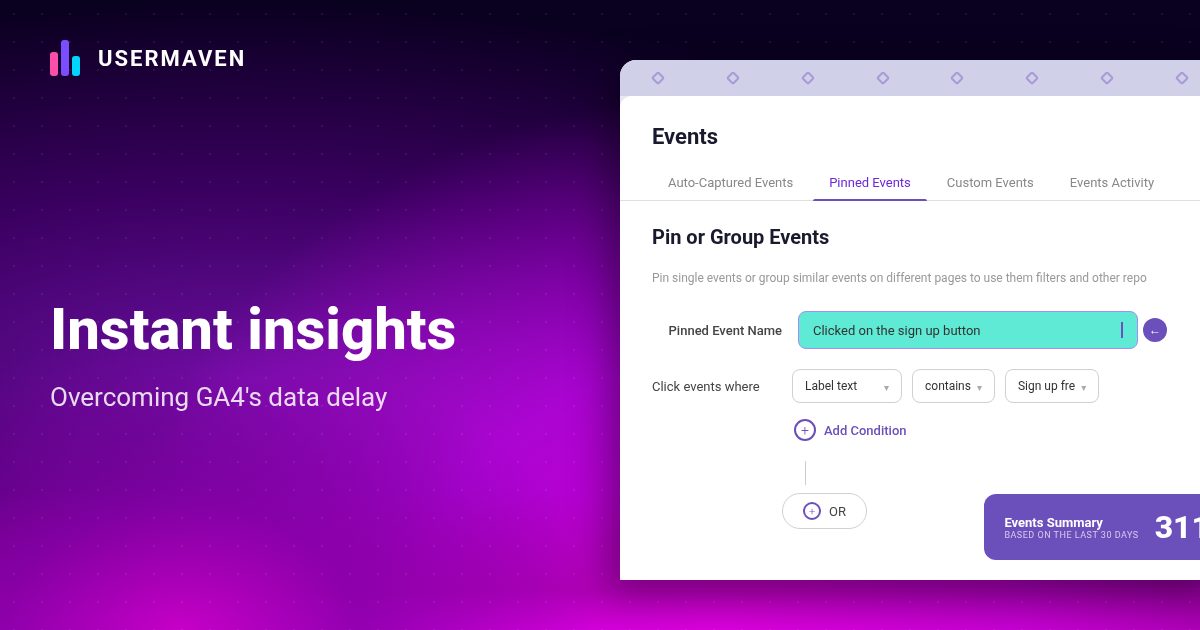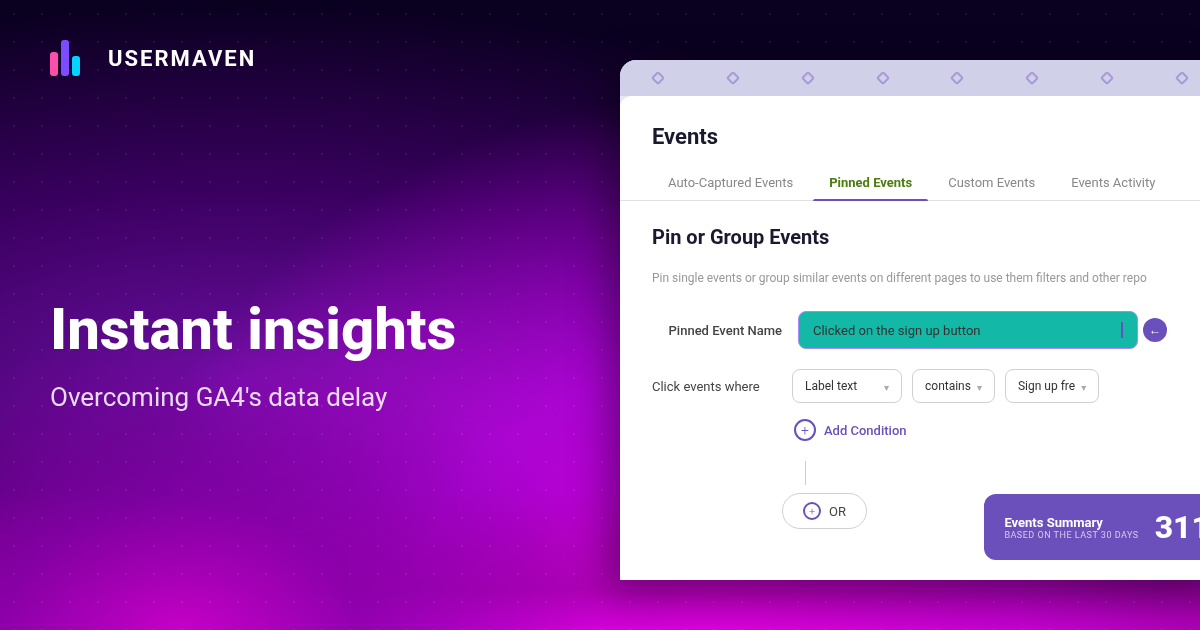--- a/index.html
+++ b/index.html
@@ -63,21 +63,21 @@
       justify-content: center;
       padding-top: 20px;
     }
 
     .logo {
       position: absolute;
       top: 40px;
       left: 50px;
       display: flex;
       align-items: center;
-      gap: 28px;
+      gap: 18px;
     }
 
     .logo-icon {
       display: flex;
       align-items: flex-end;
       gap: 3px;
       height: 36px;
     }
 
     .logo-bar {
@@ -180,22 +180,22 @@
     .tab {
       padding: 10px 16px;
       font-size: 13px;
       color: #888;
       cursor: pointer;
       position: relative;
       white-space: nowrap;
     }
 
     .tab.active {
-      color: #4d7c0f;
-      font-weight: 700;
+      color: #6d28d9;
+      font-weight: 400;
     }
 
     .tab.active::after {
       content: '';
       position: absolute;
       bottom: -1px;
       left: 0;
       right: 0;
       height: 2px;
       background: #6b4fbb;
@@ -238,21 +238,21 @@
       text-align: right;
     }
 
     .form-input {
       flex: 1;
       padding: 10px 14px;
       border: 1.5px solid #a78bfa;
       border-radius: 8px;
       font-size: 13px;
       color: #333;
-      background: #14b8a6;
+      background: #5eead4;
       display: flex;
       align-items: center;
       justify-content: space-between;
       position: relative;
     }
 
     .input-cursor {
       width: 2px;
       height: 16px;
       background: #6b4fbb;

